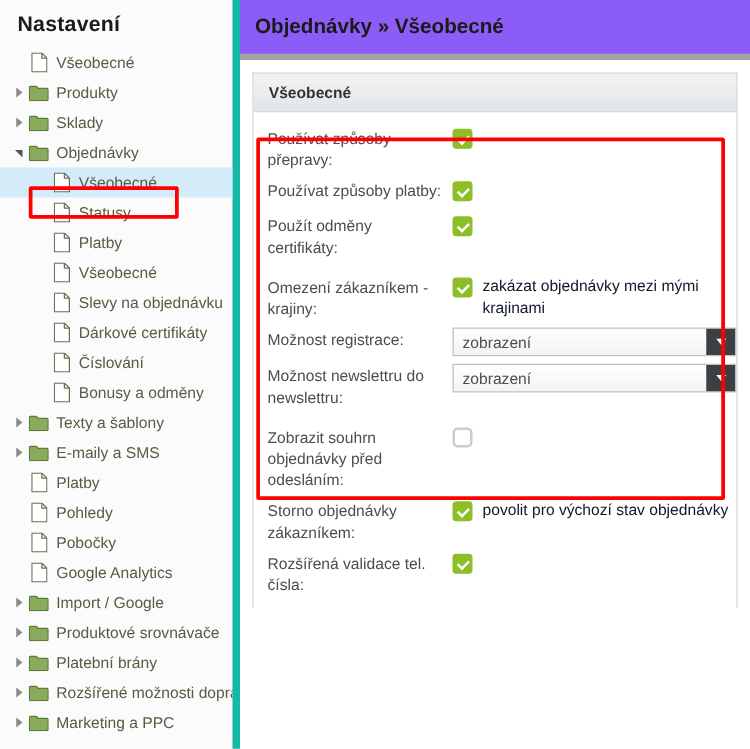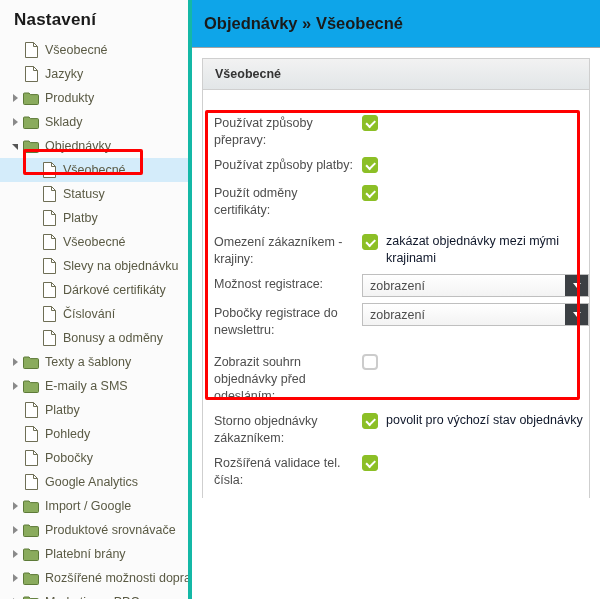--- a/index.html
+++ b/index.html
@@ -8,21 +8,21 @@
     background:#ffffff;
     font-family:"Liberation Sans", sans-serif;
     font-size:13px;
     color:#4d4d4d;
   }
   .app{position:relative;width:600px;height:599px;display:flex;}
 
   
   .sidebar{
     width:192px;height:599px;background:#fbfbfb;
-    border-right:4px solid #14b8a6;
+    border-right:6px solid #14b8a6;
     box-sizing:border-box;overflow:hidden;position:relative;
   }
   .sidebar-title{
     font-size:17px;font-weight:bold;color:#1a1a1a;
     padding:10px 0 8px 14px;letter-spacing:.2px;
   }
   .tree{list-style:none;margin:0;padding:0;}
   .node{
     position:relative;height:24px;display:flex;align-items:center;
     white-space:nowrap;
@@ -45,36 +45,36 @@
   .d1{padding-left:26px;}
 
   .hl-box{
     position:absolute;border:3px solid #ff0000;border-radius:2px;
     box-sizing:border-box;pointer-events:none;
   }
 
   
   .main{flex:1;height:599px;box-sizing:border-box;background:#fff;position:relative;overflow:hidden;}
   .page-head{
-    height:48px;background:#0ea5e9;border-bottom:1px solid #a3a3a3;
+    height:48px;background:#8b5cf6;border-bottom:5px solid #a3a3a3;
     display:flex;align-items:center;padding-left:12px;box-sizing:border-box;
   }
   .page-head h1{
     margin:0;font-size:16.5px;font-weight:bold;color:#1a1a1a;
   }
   .panel{
     margin:10px 10px 0 10px;border:1px solid #cfcfcf;
     border-bottom:none;background:#fff;box-sizing:border-box;
   }
   .panel-head{
     background:linear-gradient(to bottom,#f2f2f2 0%,#e2e6e8 100%);
     border-bottom:1px solid #cfcfcf;
     padding:8px 12px;font-size:12.5px;font-weight:bold;color:#333;
   }
-  .panel-body{padding:8px 0 6px 0;background:#fff;position:relative;margin-top:12px;}
+  .panel-body{padding:8px 0 6px 0;background:#fff;position:relative;}
 
   .row{display:flex;align-items:flex-start;padding:3px 0 3px 11px;min-height:22px;}
   .row .name{
     width:148px;flex:0 0 148px;font-size:12.5px;color:#4d4d4d;line-height:17px;
     padding-top:2px;box-sizing:border-box;padding-right:6px;
   }
   .row .ctl{flex:1;display:flex;align-items:flex-start;min-width:0;}
 
   .cb{
     width:16px;height:16px;border-radius:3px;flex:0 0 auto;
@@ -120,30 +120,20 @@
     <ul class="tree" id="tree">
         <li class="node d0">
           <span class="twisty"></span>
           <span class="ico">
             <svg width="13" height="16" viewBox="0 0 13 16">
               <path d="M0.5 0.5 H8.5 L12.5 4.5 V15.5 H0.5 Z" fill="#ffffff" stroke="#6e6e55" stroke-width="1"></path>
               <path d="M8.5 0.5 V4.5 H12.5" fill="none" stroke="#6e6e55" stroke-width="1"></path>
             </svg>
           </span>
           <span class="lbl">Všeobecné</span>
-        </li>
-        <li class="node d0">
-          <span class="twisty"></span>
-          <span class="ico">
-            <svg width="13" height="16" viewBox="0 0 13 16">
-              <path d="M0.5 0.5 H8.5 L12.5 4.5 V15.5 H0.5 Z" fill="#ffffff" stroke="#6e6e55" stroke-width="1"></path>
-              <path d="M8.5 0.5 V4.5 H12.5" fill="none" stroke="#6e6e55" stroke-width="1"></path>
-            </svg>
-          </span>
-          <span class="lbl">Jazyky</span>
         </li>
         <li class="node d0">
           <span class="twisty">
             <i class="tri-c"></i>
           </span>
           <span class="ico">
             <svg width="16" height="13" viewBox="0 0 16 13">
               <path d="M0.5 2 a1 1 0 0 1 1-1 H6 l1.4 1.6 H14.5 a1 1 0 0 1 1 1 V11.5 a1 1 0 0 1 -1 1 H1.5 a1 1 0 0 1 -1 -1 Z" fill="#8aab5d" stroke="#5d7a38" stroke-width="1"></path>
             </svg>
           </span>
@@ -411,21 +401,21 @@
             <div class="ctl">
               <span class="sel-wrap">
                 <span class="sel-val">zobrazení</span>
                 <span class="sel-arrow">
                   <i></i>
                 </span>
               </span>
             </div>
           </div>
           <div class="row">
-            <div class="name">Pobočky registrace do newslettru:</div>
+            <div class="name">Možnost newslettru do newslettru:</div>
             <div class="ctl">
               <span class="sel-wrap">
                 <span class="sel-val">zobrazení</span>
                 <span class="sel-arrow">
                   <i></i>
                 </span>
               </span>
             </div>
           </div>
           <div class="spacer"></div>

